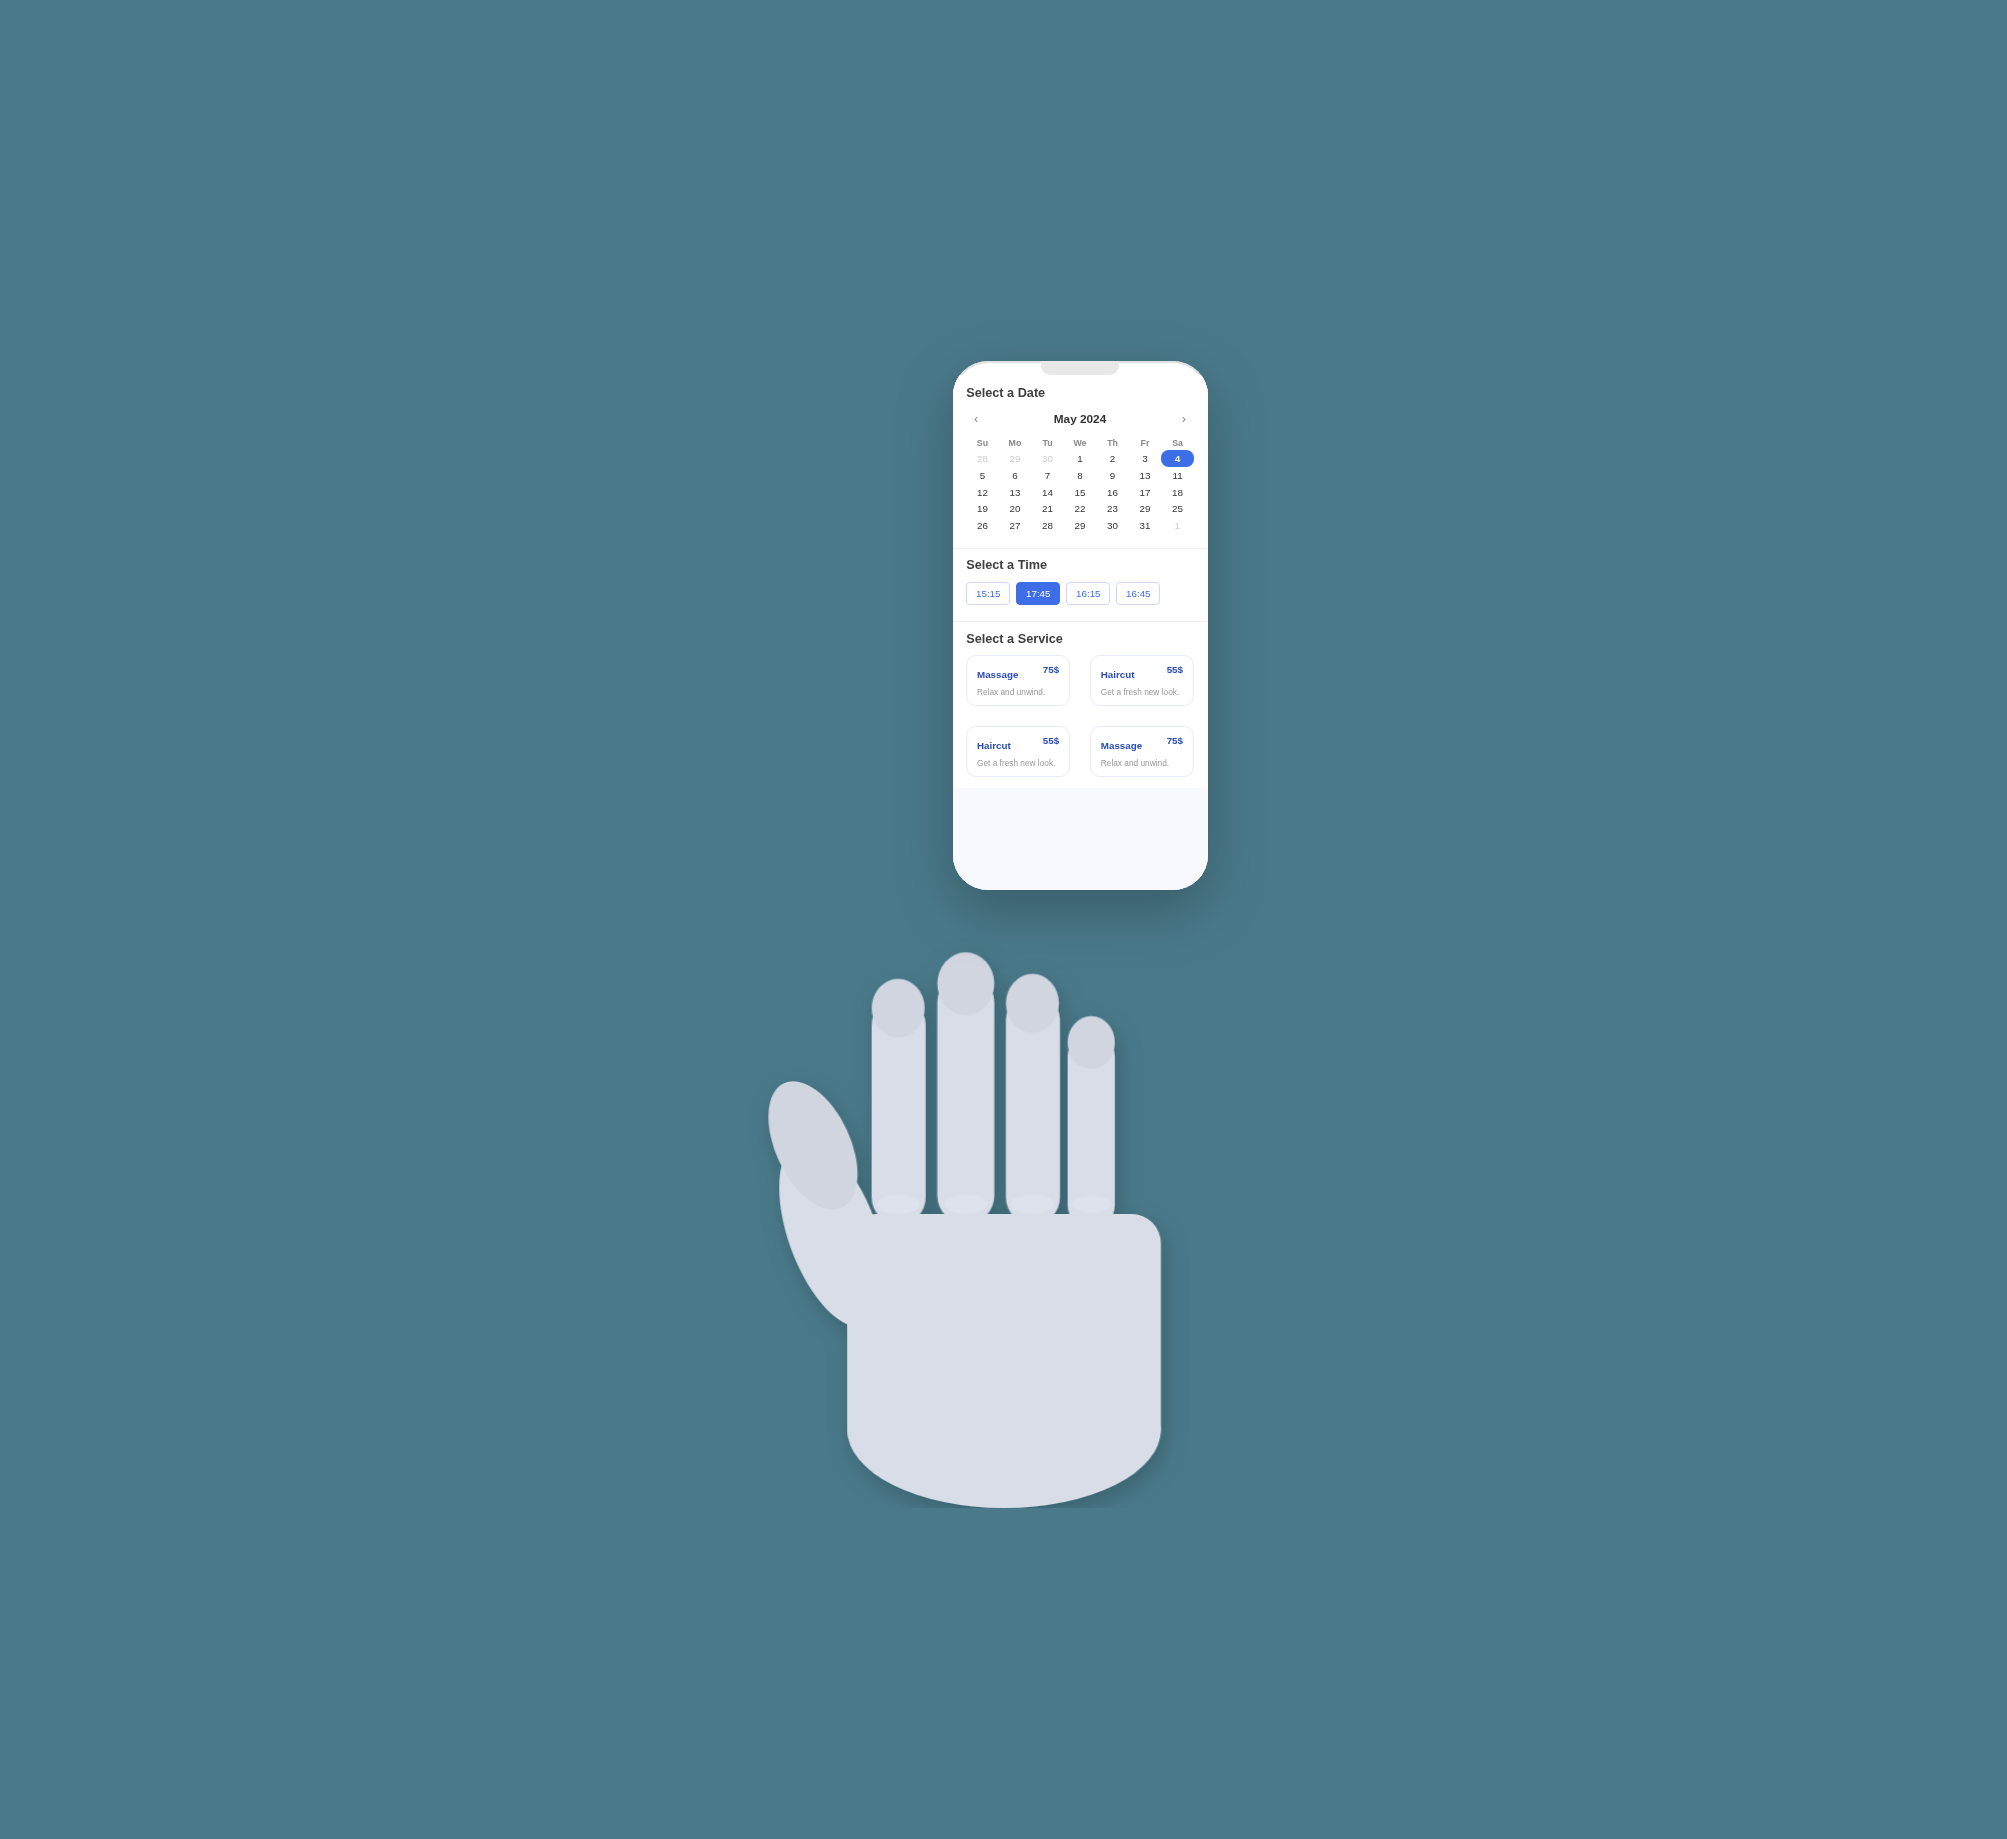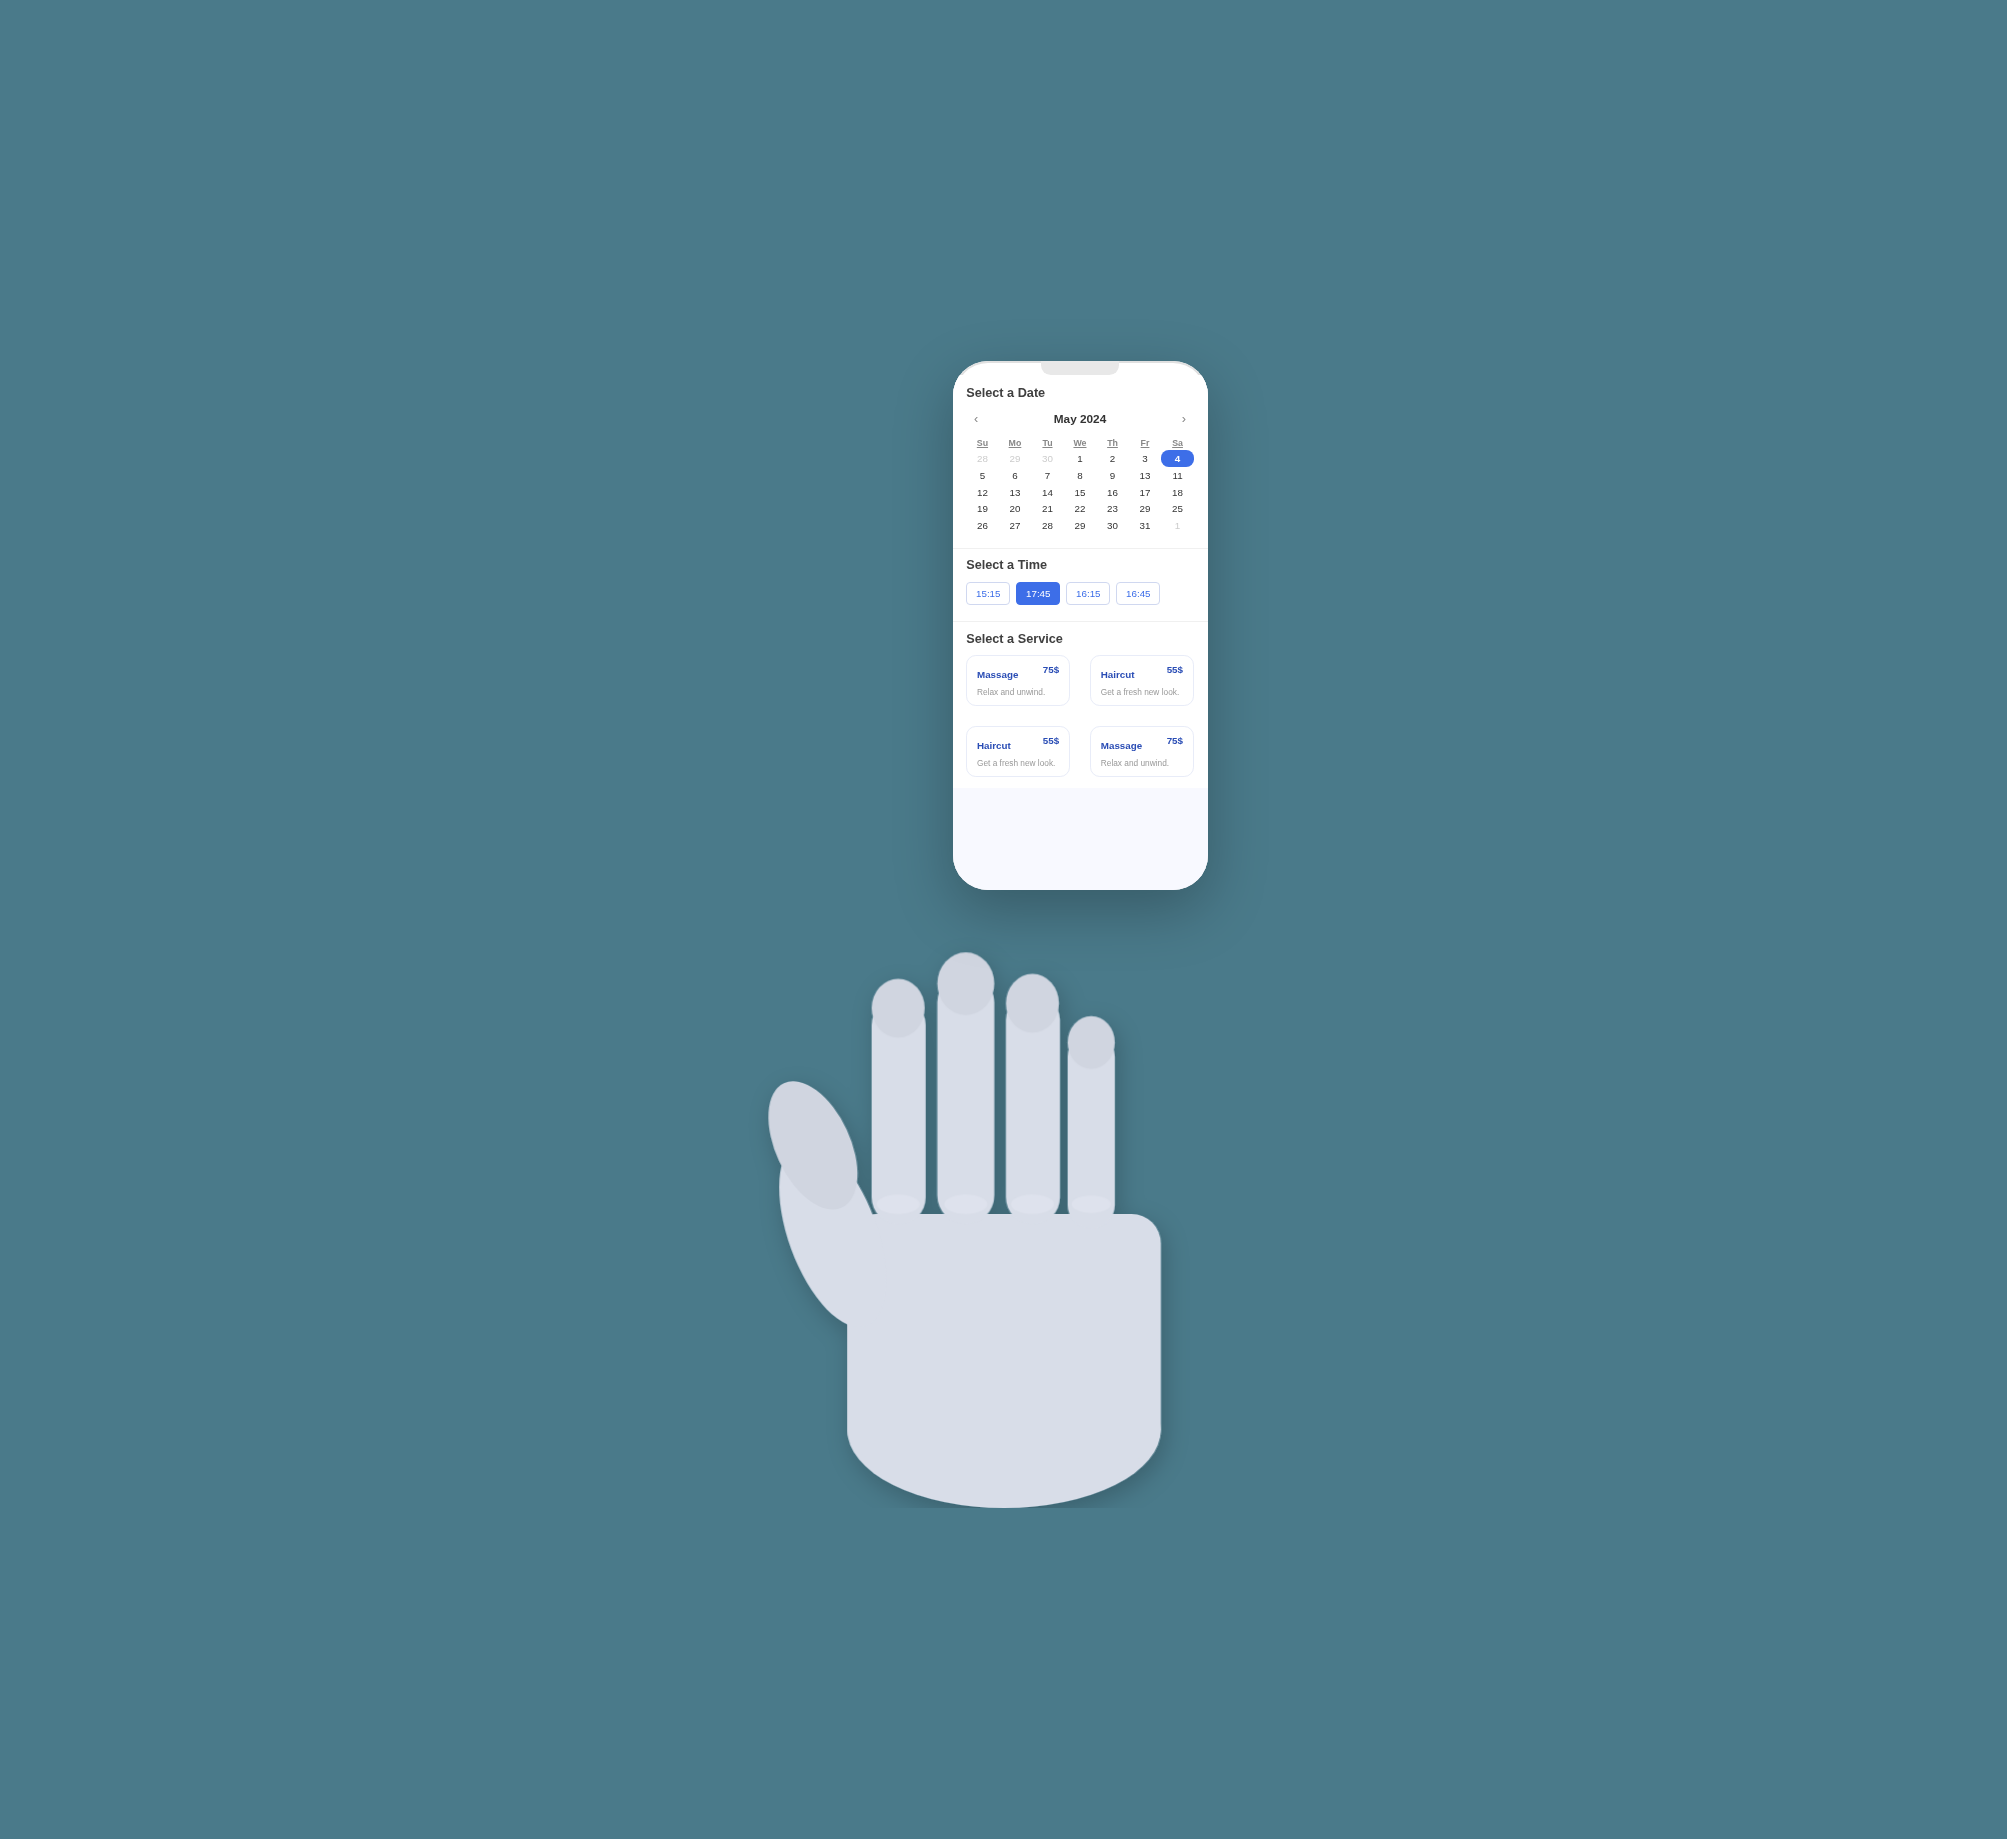--- a/index.html
+++ b/index.html
@@ -129,21 +129,20 @@
       border-collapse: collapse;
     }
 
     .cal-grid th {
       font-size: 8.8px;
       font-weight: 600;
       color: #888;
       text-align: center;
       padding: 2px 0;
       width: 14.28%;
-      text-decoration: underline;
     }
 
     .cal-grid td {
       text-align: center;
       padding: 2.9px 0;
       font-size: 9.8px;
       color: #333;
       cursor: pointer;
     }
 

